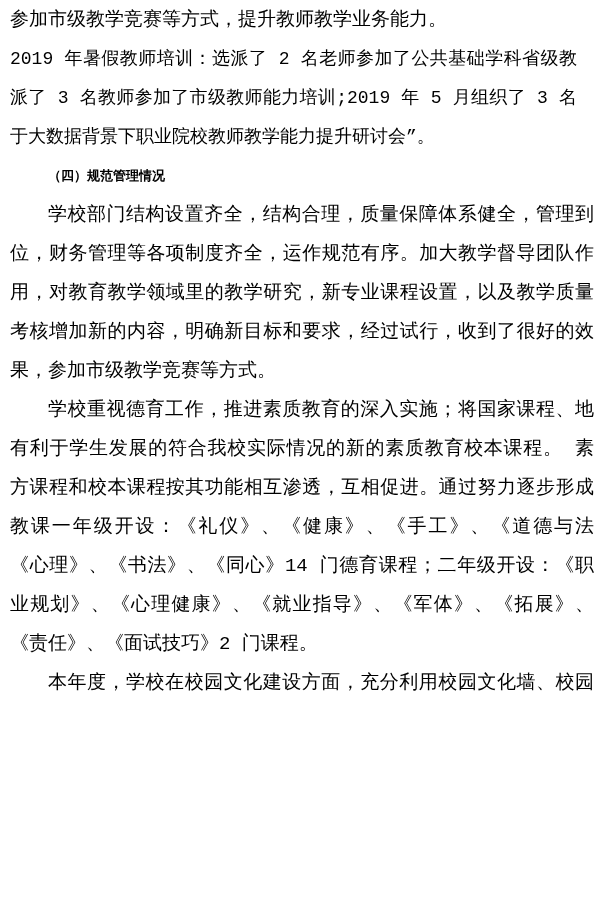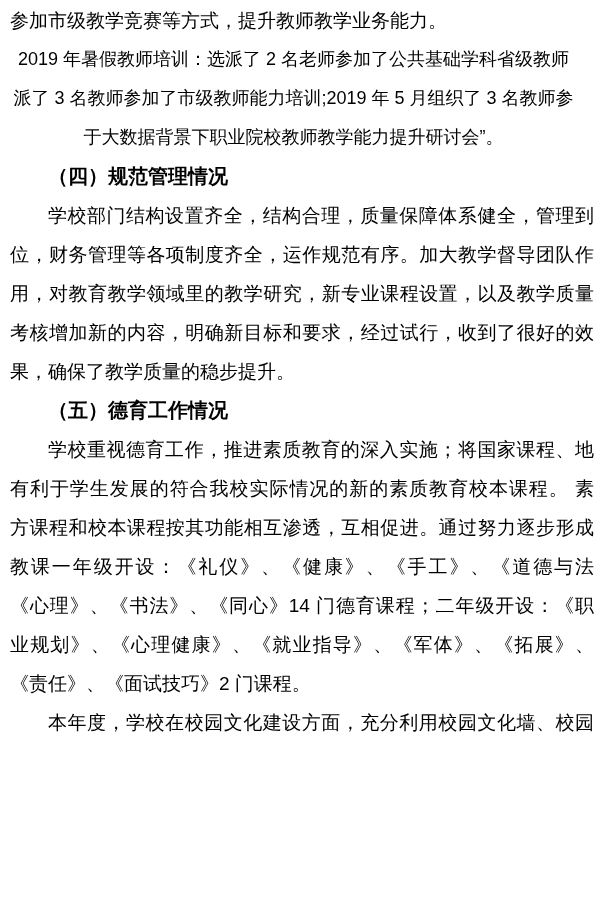--- a/index.html
+++ b/index.html
@@ -10,21 +10,21 @@
   body {
     width: 608px;
     height: 912px;
     overflow: hidden;
   }
   .page {
     box-sizing: border-box;
     width: 608px;
     height: 724px;
     padding: 1px 14px 16px 10px;
-    font-family: Liberation Sans, sans-serif;
+    font-family: Liberation Mono, monospace;
     color: #000000;
   }
   .ln {
     display: block;
     height: 39px;
     line-height: 39px;
     font-size: 19px;
     text-align: left;
     overflow: hidden;
   }
@@ -35,43 +35,41 @@
     text-justify: inter-character;
   }
   
   .i {
     padding-left: 38px;
   }
   
   .n {
     font-size: 18px;
     padding-right: 17px;
-    text-align: center;
   }
   
   .h {
     font-weight: bold;
-    font-size: 20px;
+    font-size: 13px;
   }
 </style>
 </head>
 <body>
 
 <div class="page">
   <div class="ln">参加市级教学竞赛等方式，提升教师教学业务能力。</div>
   <div class="ln n j">2019 年暑假教师培训：选派了 2 名老师参加了公共基础学科省级教师培训；选</div>
   <div class="ln n j">派了 3 名教师参加了市级教师能力培训;2019 年 5 月组织了 3 名教师参加了“基</div>
   <div class="ln n">于大数据背景下职业院校教师教学能力提升研讨会”。</div>
   <div class="ln h i">（四）规范管理情况</div>
   <div class="ln i j">学校部门结构设置齐全，结构合理，质量保障体系健全，管理到</div>
   <div class="ln j">位，财务管理等各项制度齐全，运作规范有序。加大教学督导团队作</div>
   <div class="ln j">用，对教育教学领域里的教学研究，新专业课程设置，以及教学质量</div>
   <div class="ln j">考核增加新的内容，明确新目标和要求，经过试行，收到了很好的效</div>
-  <div class="ln">果，确保了教学质量的稳步提升。</div>
-  <div class="ln h i">（五）德育工作情况</div>
+  <div class="ln">果，参加市级教学竞赛等方式。</div>
   <div class="ln i j">学校重视德育工作，推进素质教育的深入实施；将国家课程、地</div>
   <div class="ln j">有利于学生发展的符合我校实际情况的新的素质教育校本课程。 素</div>
   <div class="ln j">方课程和校本课程按其功能相互渗透，互相促进。通过努力逐步形成</div>
   <div class="ln j">教课一年级开设：《礼仪》、《健康》、《手工》、《道德与法制》、</div>
   <div class="ln j">《心理》、《书法》、《同心》14 门德育课程；二年级开设：《职</div>
   <div class="ln j">业规划》、《心理健康》、《就业指导》、《军体》、《拓展》、《政</div>
   <div class="ln">《责任》、《面试技巧》2 门课程。</div>
   <div class="ln i j">本年度，学校在校园文化建设方面，充分利用校园文化墙、校园</div>
 </div>
 

